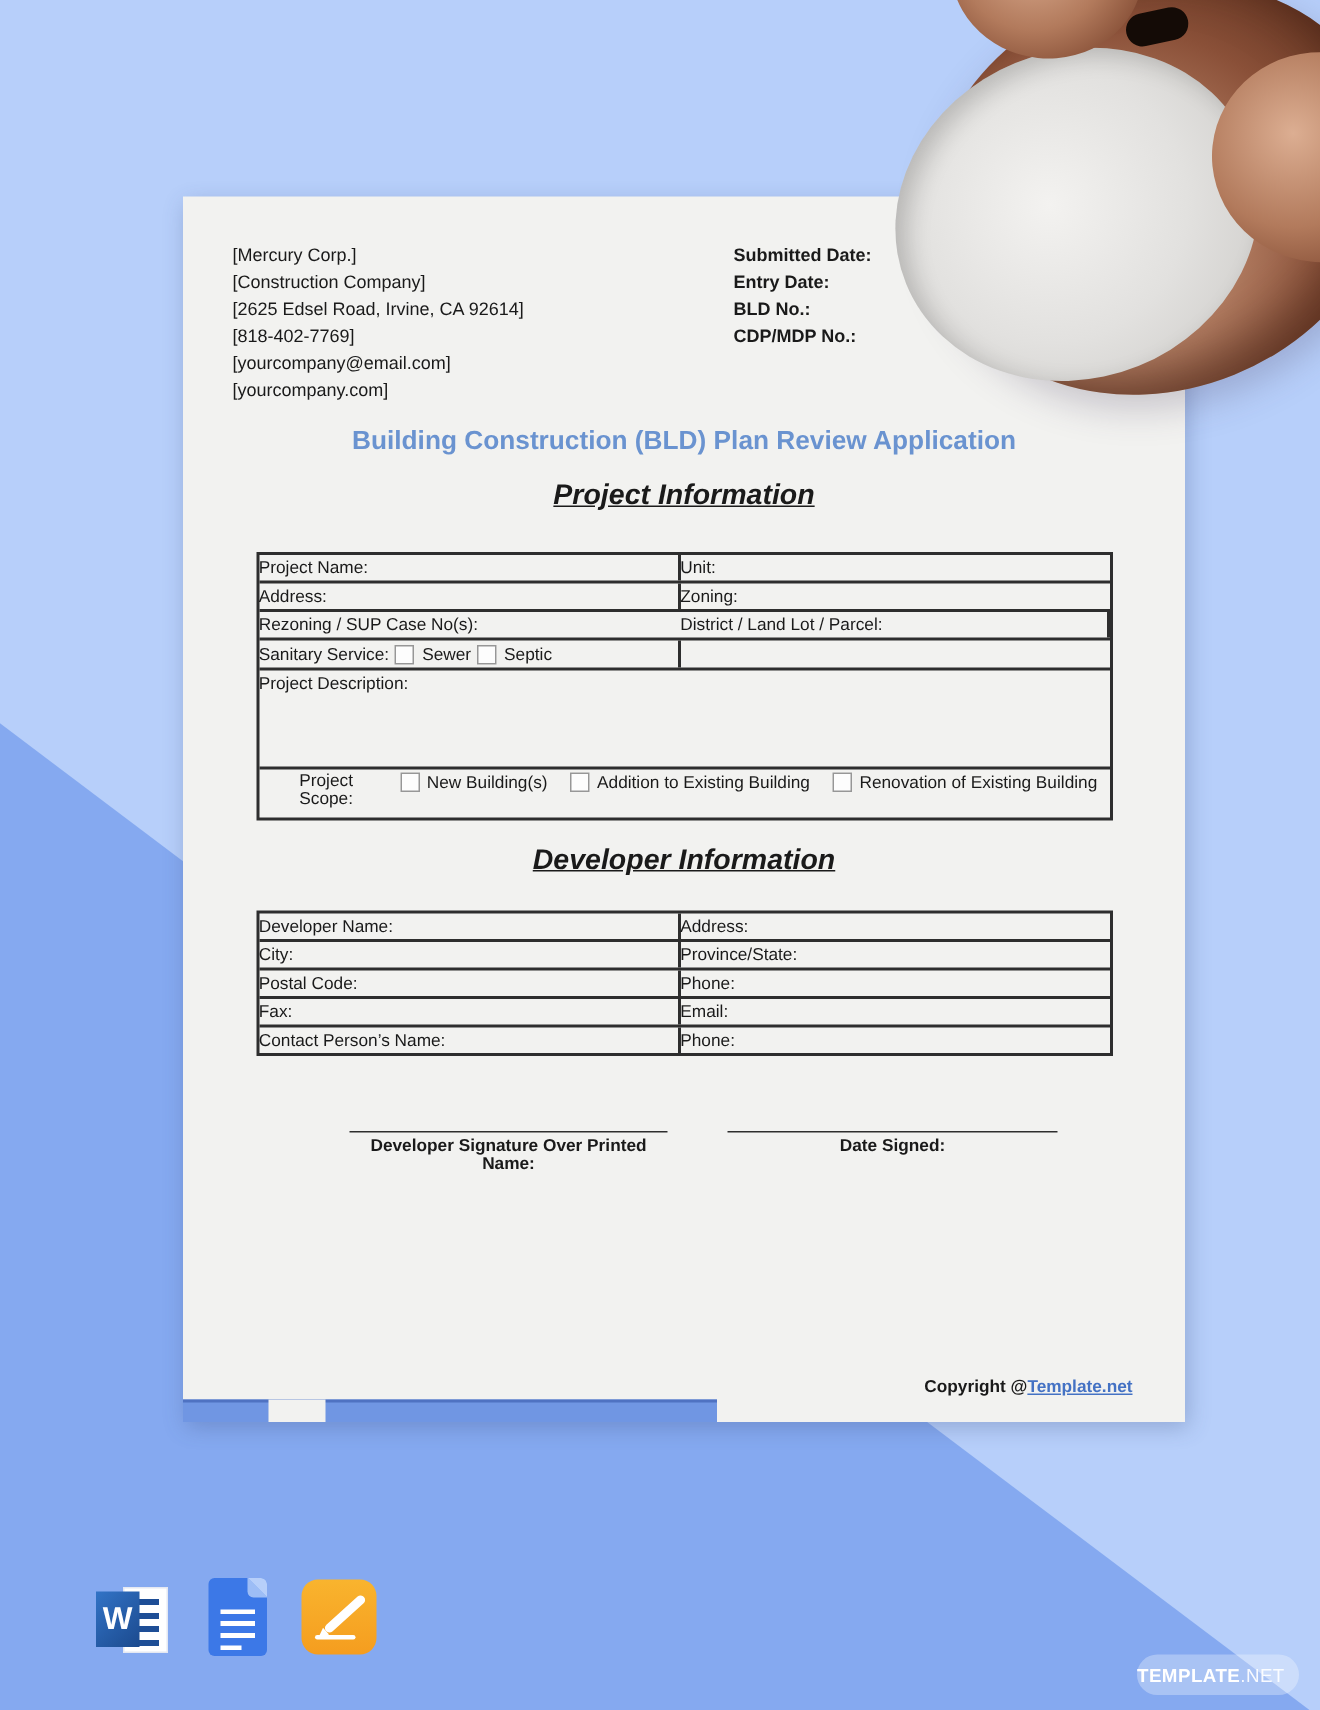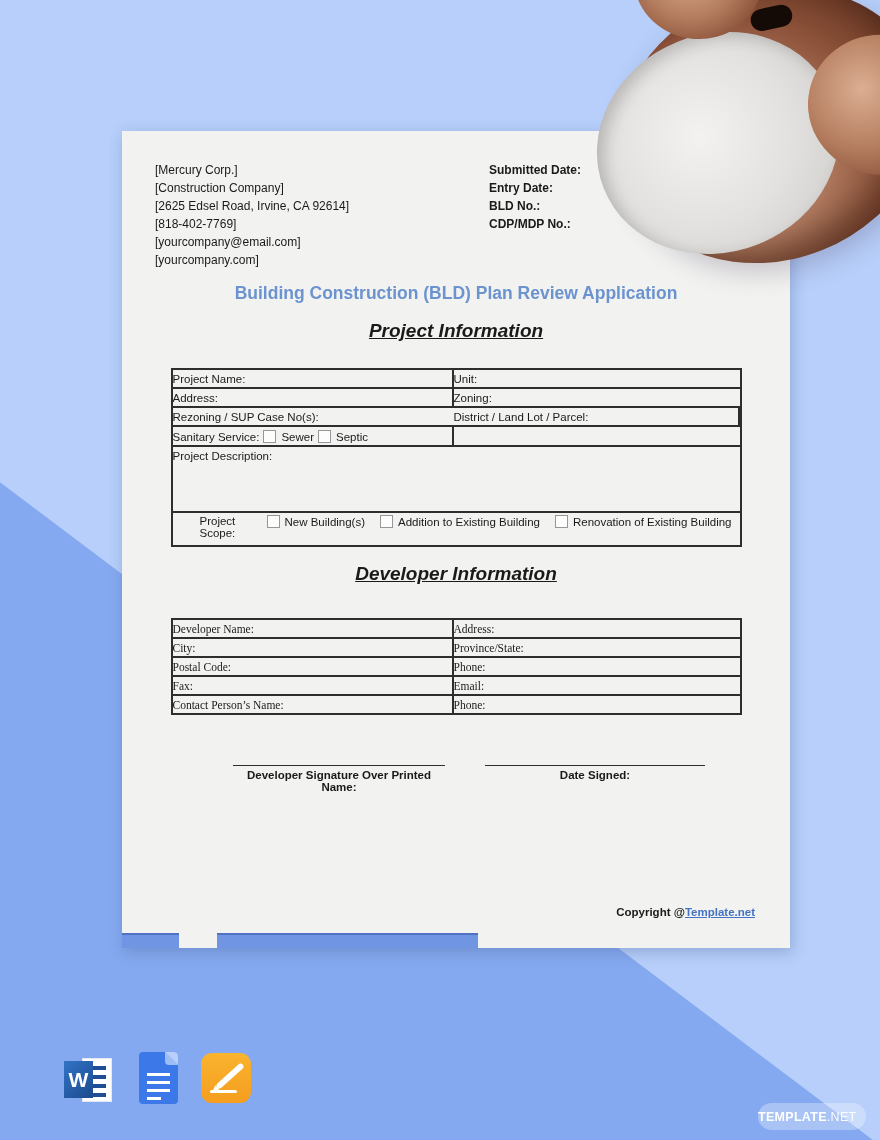--- a/index.html
+++ b/index.html
@@ -25,29 +25,29 @@
   .tr:first-child{border-top:none;}
   .tr.full{display:block;}
   .td{padding:3px 0 2px;min-height:17px;box-sizing:border-box;}
   .td.l{border-right:2px solid #2e2e2e;}
   .cb-row{display:flex;align-items:center;gap:4px;}
   .cb-item{display:flex;align-items:center;gap:5px;white-space:nowrap;}
   .cb{display:inline-block;width:11px;height:11px;border:1.6px solid #979797;background:#fdfdfd;flex:0 0 auto;}
   .desc-cell{height:64px;border-radius:13px;}
   .scope-cell{display:flex;align-items:flex-start;gap:15px;height:28px;padding:2px 8px;margin-left:19px;}
 
-  .dev-table{margin-top:33px;font-family:Liberation Serif, serif;}
+  .dev-table{margin-top:22px;}
 
   .sig-row{display:flex;margin:50px 0 0 78px;font-size:11.5px;}
   .sig1{width:212px;}
   .sig2{width:220px;margin-left:40px;}
   .sig-line{border-top:1.6px solid #2e2e2e;height:0;}
   .sig-label{text-align:center;font-weight:bold;padding-top:3px;}
 
-  .copyright{position:absolute;right:35px;bottom:30px;font-size:11.5px;font-weight:bold;margin-left:33px;}
+  .copyright{position:absolute;right:35px;bottom:17px;font-size:11.5px;font-weight:bold;margin-left:33px;}
   .copyright a{text-decoration:underline;}
 
   .paper-strip{position:absolute;left:0;bottom:0;width:356px;height:13px;background:#7096e3;border-top:2px solid #4f72c2;}
   .strip-notch{position:absolute;left:57px;top:-2px;width:38px;height:15px;background:#f2f2f0;}
 
   
   .clock{position:absolute;top:-58px;right:-78px;width:400px;height:350px;z-index:3;transform:rotate(6deg);}
   .c-handle{position:absolute;left:150px;top:-20px;width:160px;height:160px;border:11px solid #7c4730;
             border-radius:50%;border-bottom-color:transparent;border-left-color:transparent;transform:rotate(12deg);}
   .c-body{position:absolute;left:58px;top:48px;width:315px;height:268px;border-radius:50%;transform:rotate(-28deg);

